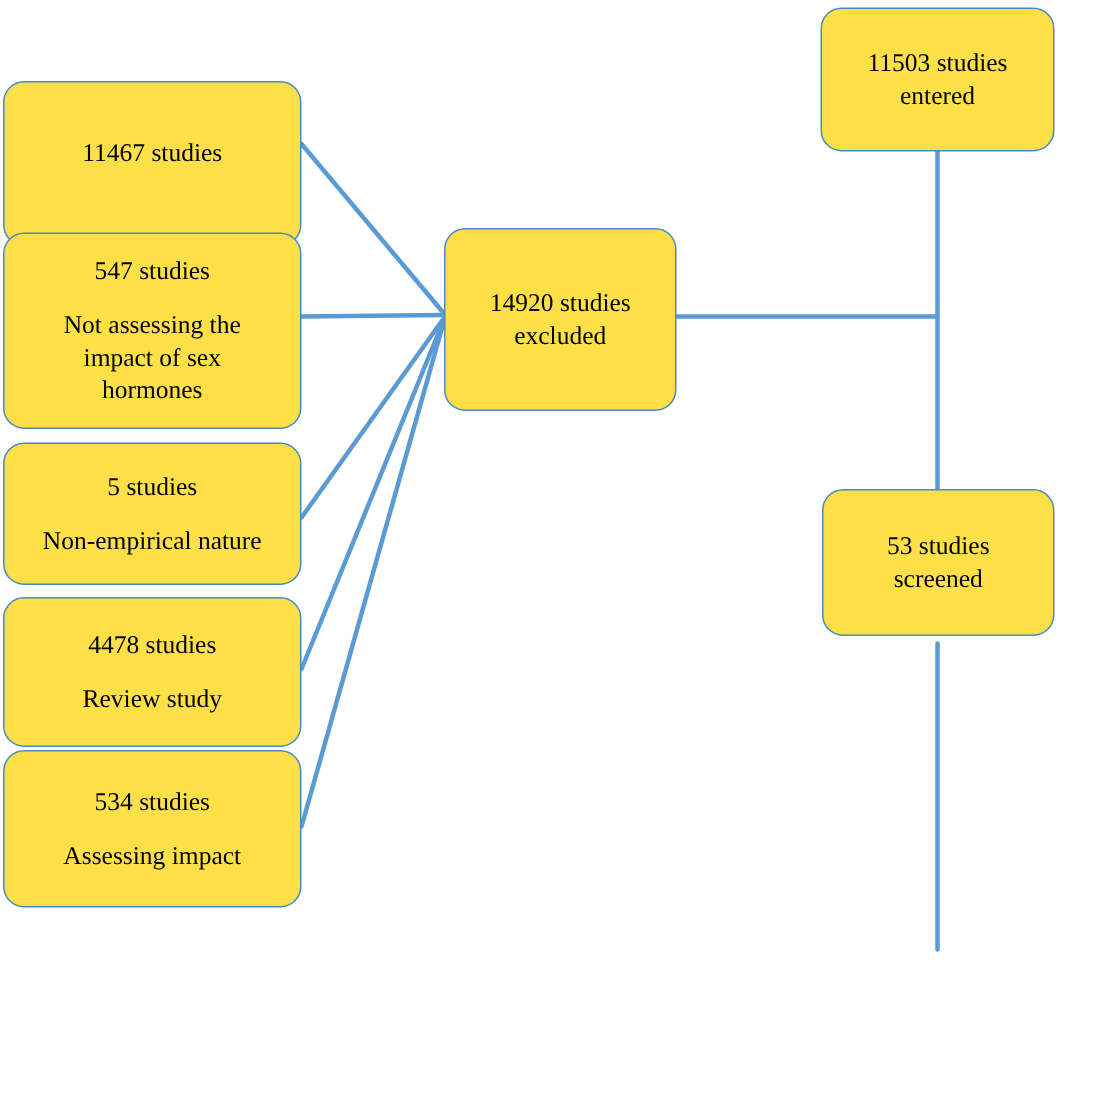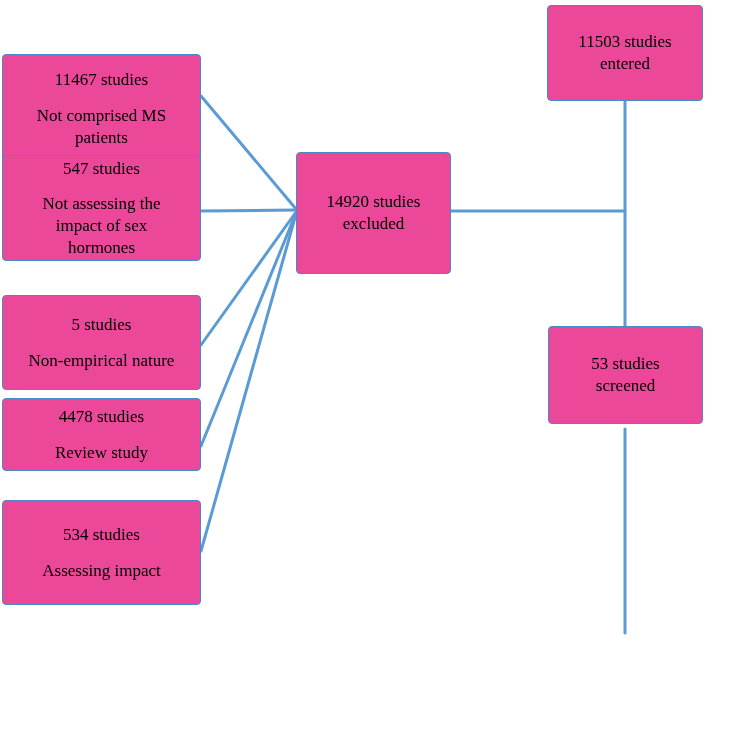--- a/index.html
+++ b/index.html
@@ -19,23 +19,23 @@
     position: absolute;
     left: 0;
     top: 0;
     width: 742px;
     height: 730px;
     pointer-events: none;
   }
   .node {
     position: absolute;
     box-sizing: border-box;
-    background: #ec4899;
+    background: #fde047;
     border: 1px solid #4a8ac4;
-    border-radius: 4px;
+    border-radius: 14px;
     display: flex;
     flex-direction: column;
     align-items: center;
     justify-content: center;
     color: #000000;
     font-size: 17px;
     line-height: 1.28;
     text-align: center;
     padding: 4px 8px;
     z-index: 2;
@@ -67,34 +67,33 @@
       <line x1="201" y1="446" x2="296" y2="213"></line>
       <line x1="201" y1="551" x2="296" y2="214"></line>
       <line x1="451" y1="211" x2="625" y2="211"></line>
       <line x1="625" y1="101" x2="625" y2="331"></line>
       <line x1="625" y1="429" x2="625" y2="633"></line>
     </g>
   </svg>
 
   <div class="node" style="left:2px; top:38px; width:199px; height:110px;margin-top:16px;">
     <div class="line1">11467 studies</div>
-    <div class="line2">Not comprised MS patients</div>
   </div>
 
-  <div class="node" style="left:2px; top:155px; width:199px; height:106px;">
+  <div class="node" style="left:2px; top:155px; width:199px; height:131px;">
     <div class="line1">547 studies</div>
     <div class="line2" style="max-width:160px;">Not assessing the impact of sex hormones</div>
   </div>
 
   <div class="node" style="left:2px; top:295px; width:199px; height:95px;">
     <div class="line1">5 studies</div>
     <div class="line2">Non-empirical nature</div>
   </div>
 
-  <div class="node" style="left:2px; top:398px; width:199px; height:73px;">
+  <div class="node" style="left:2px; top:398px; width:199px; height:100px;">
     <div class="line1">4478 studies</div>
     <div class="line2">Review study</div>
   </div>
 
   <div class="node" style="left:2px; top:500px; width:199px; height:105px;">
     <div class="line1">534 studies</div>
     <div class="line2">Assessing impact</div>
   </div>
 
   <div class="node tight" style="left:296px; top:152px; width:155px; height:122px;">

